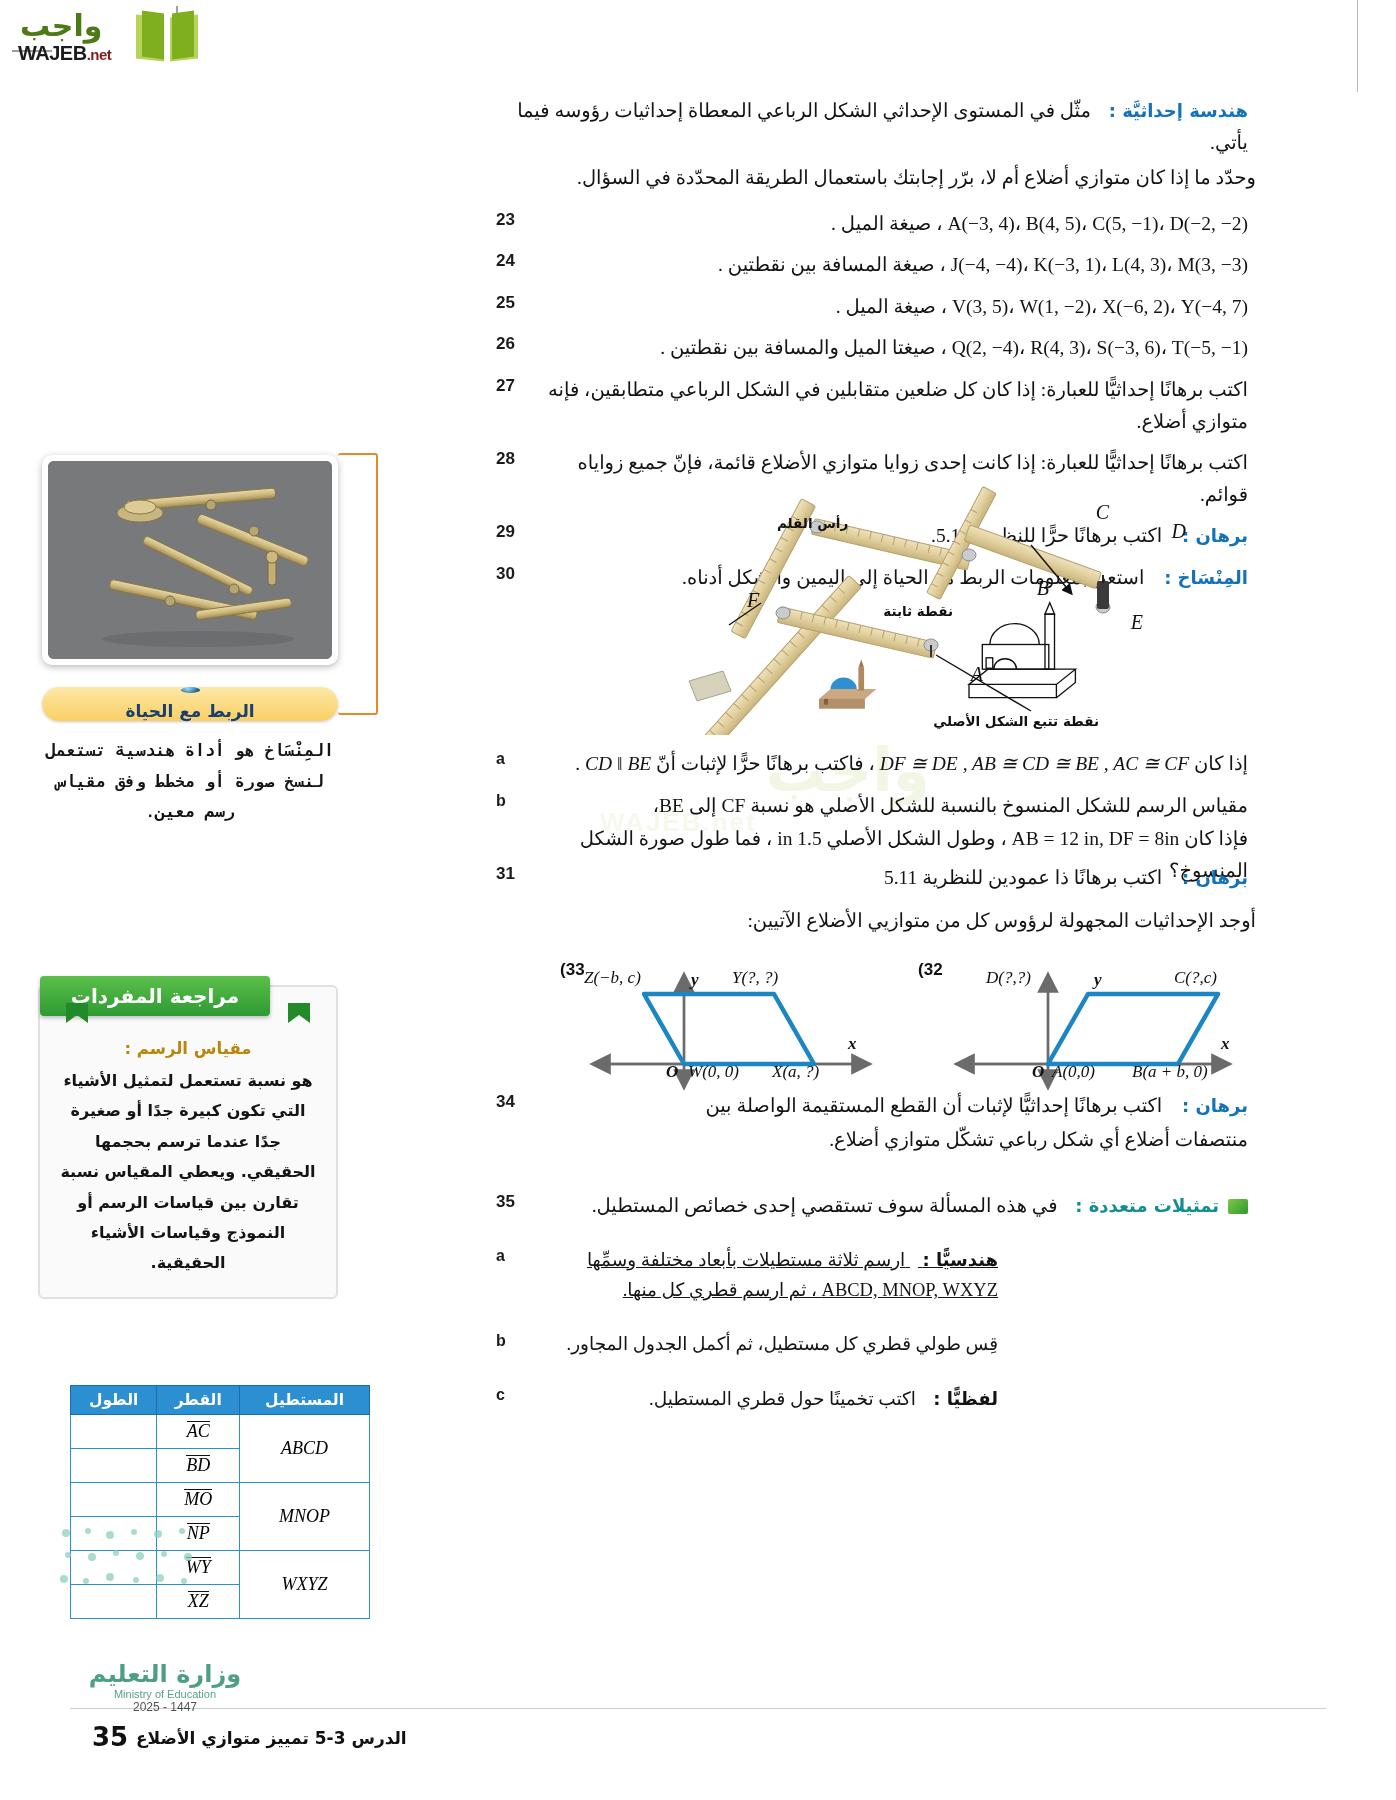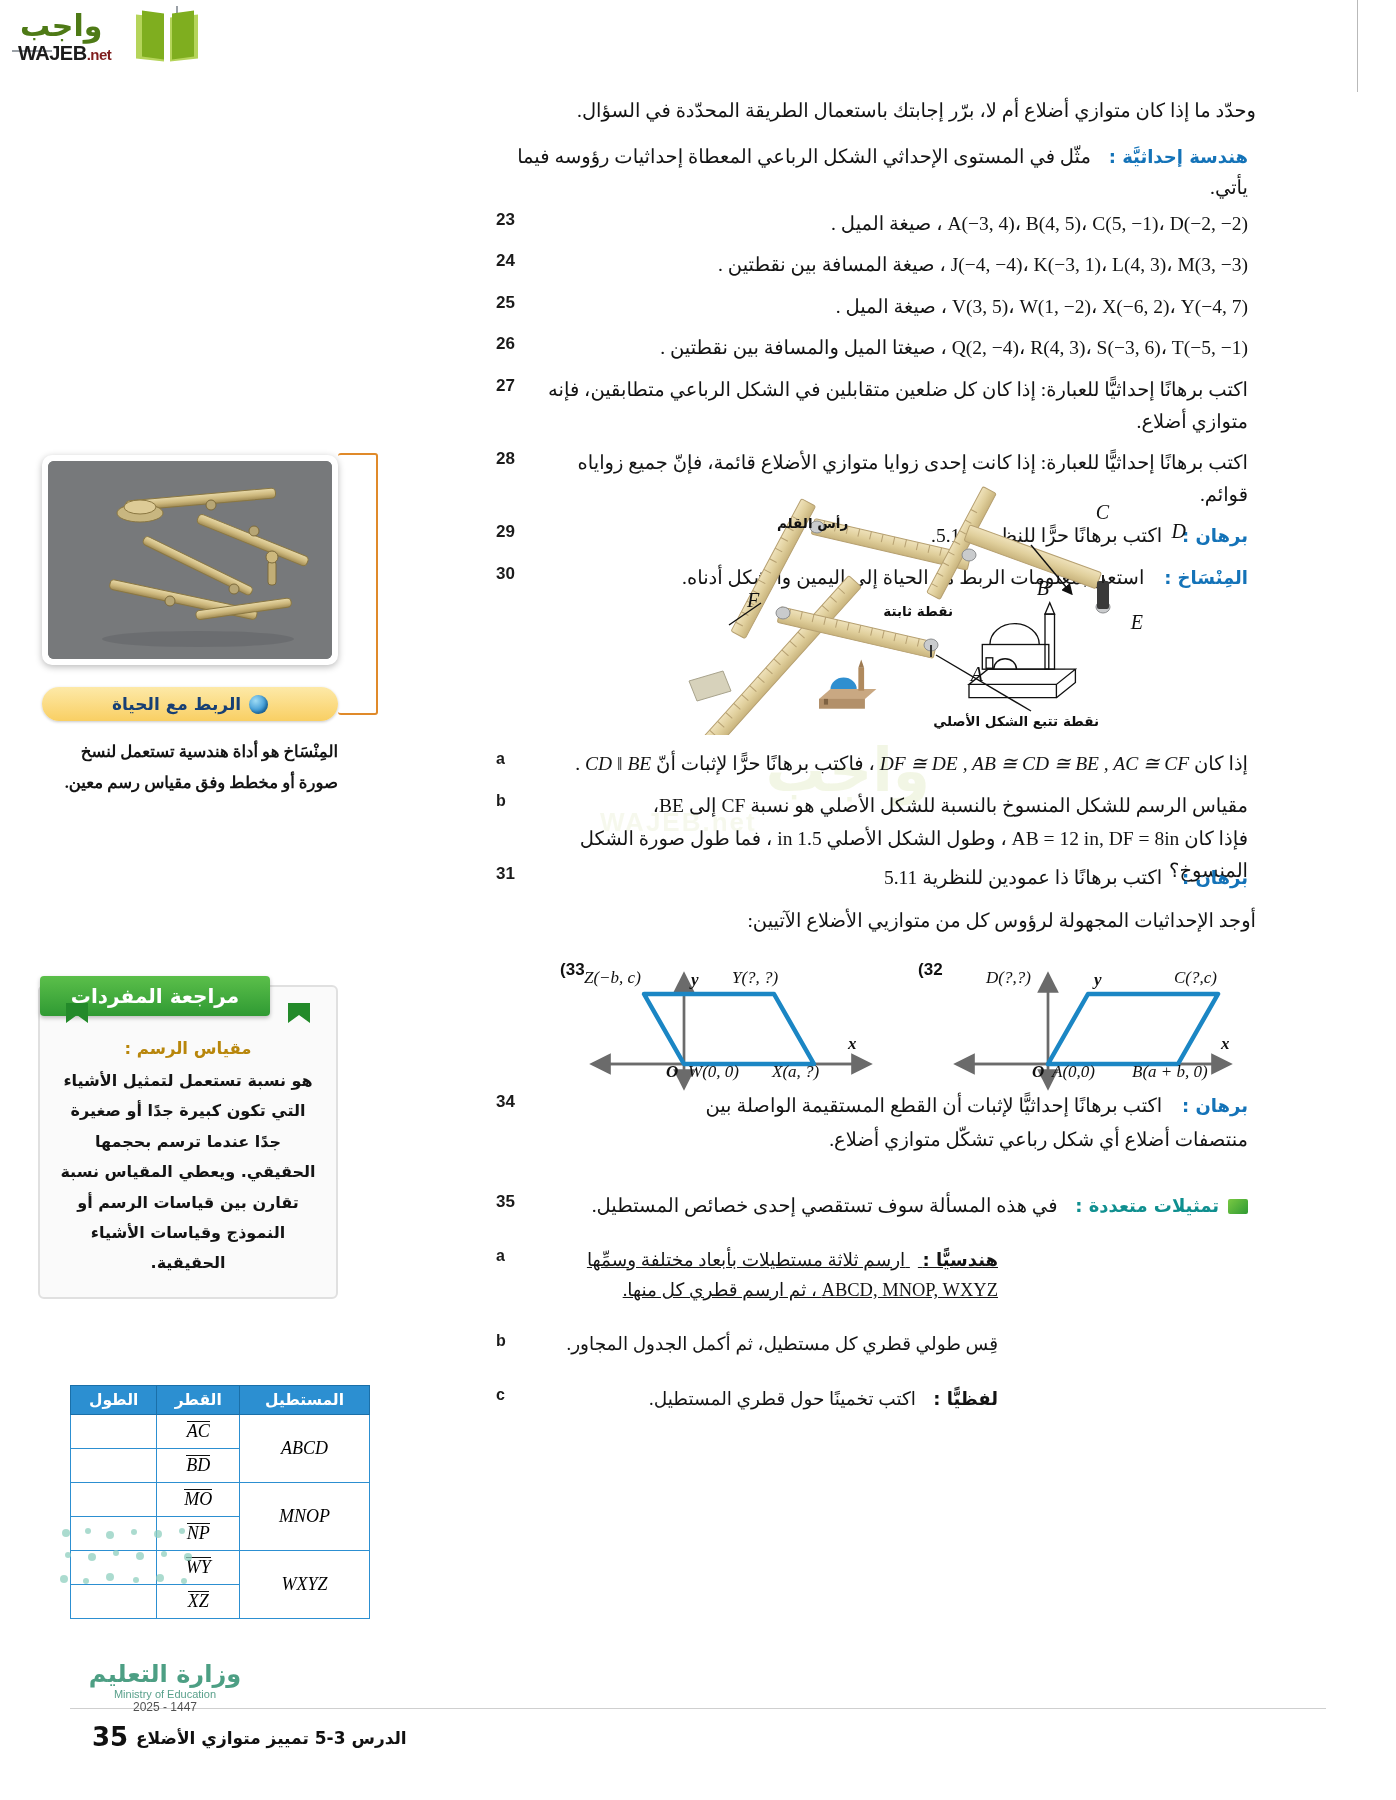--- a/index.html
+++ b/index.html
@@ -61,26 +61,26 @@
   
   .side { position:absolute; left: 38px; top: 455px; width: 300px; }
   .photo-frame { width: 296px; height: 210px; background:#fff; border-radius:10px;
                  box-shadow: 0 2px 7px rgba(0,0,0,.28); padding:6px; }
   .photo { width:100%; height:100%; border-radius:6px; background:#76787a; position:relative; overflow:hidden;}
   .bracket { position:absolute; left: 300px; top: -2px; width: 40px; height: 262px;
              border-top: 2.5px solid #e08a2a; border-right: 2.5px solid #e08a2a;
              border-bottom: 2.5px solid #e08a2a; border-radius: 3px; }
   .rw-bar { margin-top: 22px; width: 296px; height: 34px; border-radius: 17px;
             background: linear-gradient(#fde9a8,#f9cf63); display:flex; align-items:center;
-            justify-content:center; gap:8px; box-shadow: 0 1px 3px rgba(0,0,0,.22); }
+            justify-content:center; gap:8px; box-shadow: 0 1px 3px rgba(0,0,0,.22); flex-direction: column; }
   .rw-bar span.t { font-family:"DejaVu Sans", sans-serif; font-weight:bold; font-size:17px; color:#173f74;}
   .globe { width:19px; height:19px; border-radius:50%;
            background: radial-gradient(circle at 35% 30%, #9fdcf5, #2f8fd0 65%, #1c5f95);
            box-shadow: inset -2px -2px 3px rgba(0,0,0,.25); }
-  .side-txt { margin-top: 16px; width: 296px; text-align:right; font-family:Liberation Serif, serif;
+  .side-txt { margin-top: 16px; width: 296px; text-align:center; font-family:Liberation Mono, monospace;
               font-weight:bold; font-size:16.5px; line-height:1.85; color:#141414; direction:rtl;}
 
   
   .vocab { position:absolute; left: 38px; top: 985px; width: 300px;
            border:2px solid #e0e0e0; border-radius:6px; background:#fafafa; }
   .vocab-head { position:relative; height: 46px; margin: -14px 0 0 0; display:flex;
                 align-items:center; justify-content:flex-end;}
   .vocab-head .banner { width: 230px; height: 40px; background:linear-gradient(#5bbf4a,#2f9a33);
             border-radius:4px; display:flex; align-items:center; justify-content:center;
             box-shadow:0 2px 4px rgba(0,0,0,.25); }
@@ -151,29 +151,29 @@
     </div>
   </div>
 
   <div class="wm">
     <div class="wm-text">واجب</div>
     <div class="wm-sub">WAJEB.net</div>
   </div>
 
   <div class="main">
 
-    <div class="ex-row" style="margin-bottom:14px;">
-      <div class="body-txt" style="padding-right:0;">وحدّد ما إذا كان متوازي أضلاع أم لا، برّر إجابتك باستعمال الطريقة المحدّدة في السؤال.</div>
-    </div>
     <div class="ex-row" style="margin-bottom:4px;">
       <div class="body-txt">
         <span class="ttl-blue">هندسة إحداثيَّة :</span>
         <span style="display:inline-block;width:8px;"></span>
         <span>مثّل في المستوى الإحداثي الشكل الرباعي المعطاة إحداثيات رؤوسه فيما يأتي.</span>
       </div>
+    </div>
+    <div class="ex-row" style="margin-bottom:14px;">
+      <div class="body-txt" style="padding-right:0;">وحدّد ما إذا كان متوازي أضلاع أم لا، برّر إجابتك باستعمال الطريقة المحدّدة في السؤال.</div>
     </div>
 
     <div class="ex-row">
       <div class="num">23</div>
       <div class="body-txt">A(−3, 4)، B(4, 5)، C(5, −1)، D(−2, −2) ، صيغة الميل .</div>
     </div>
 
     <div class="ex-row">
       <div class="num">24</div>
       <div class="body-txt">J(−4, −4)، K(−3, 1)، L(4, 3)، M(3, −3) ، صيغة المسافة بين نقطتين .</div>

